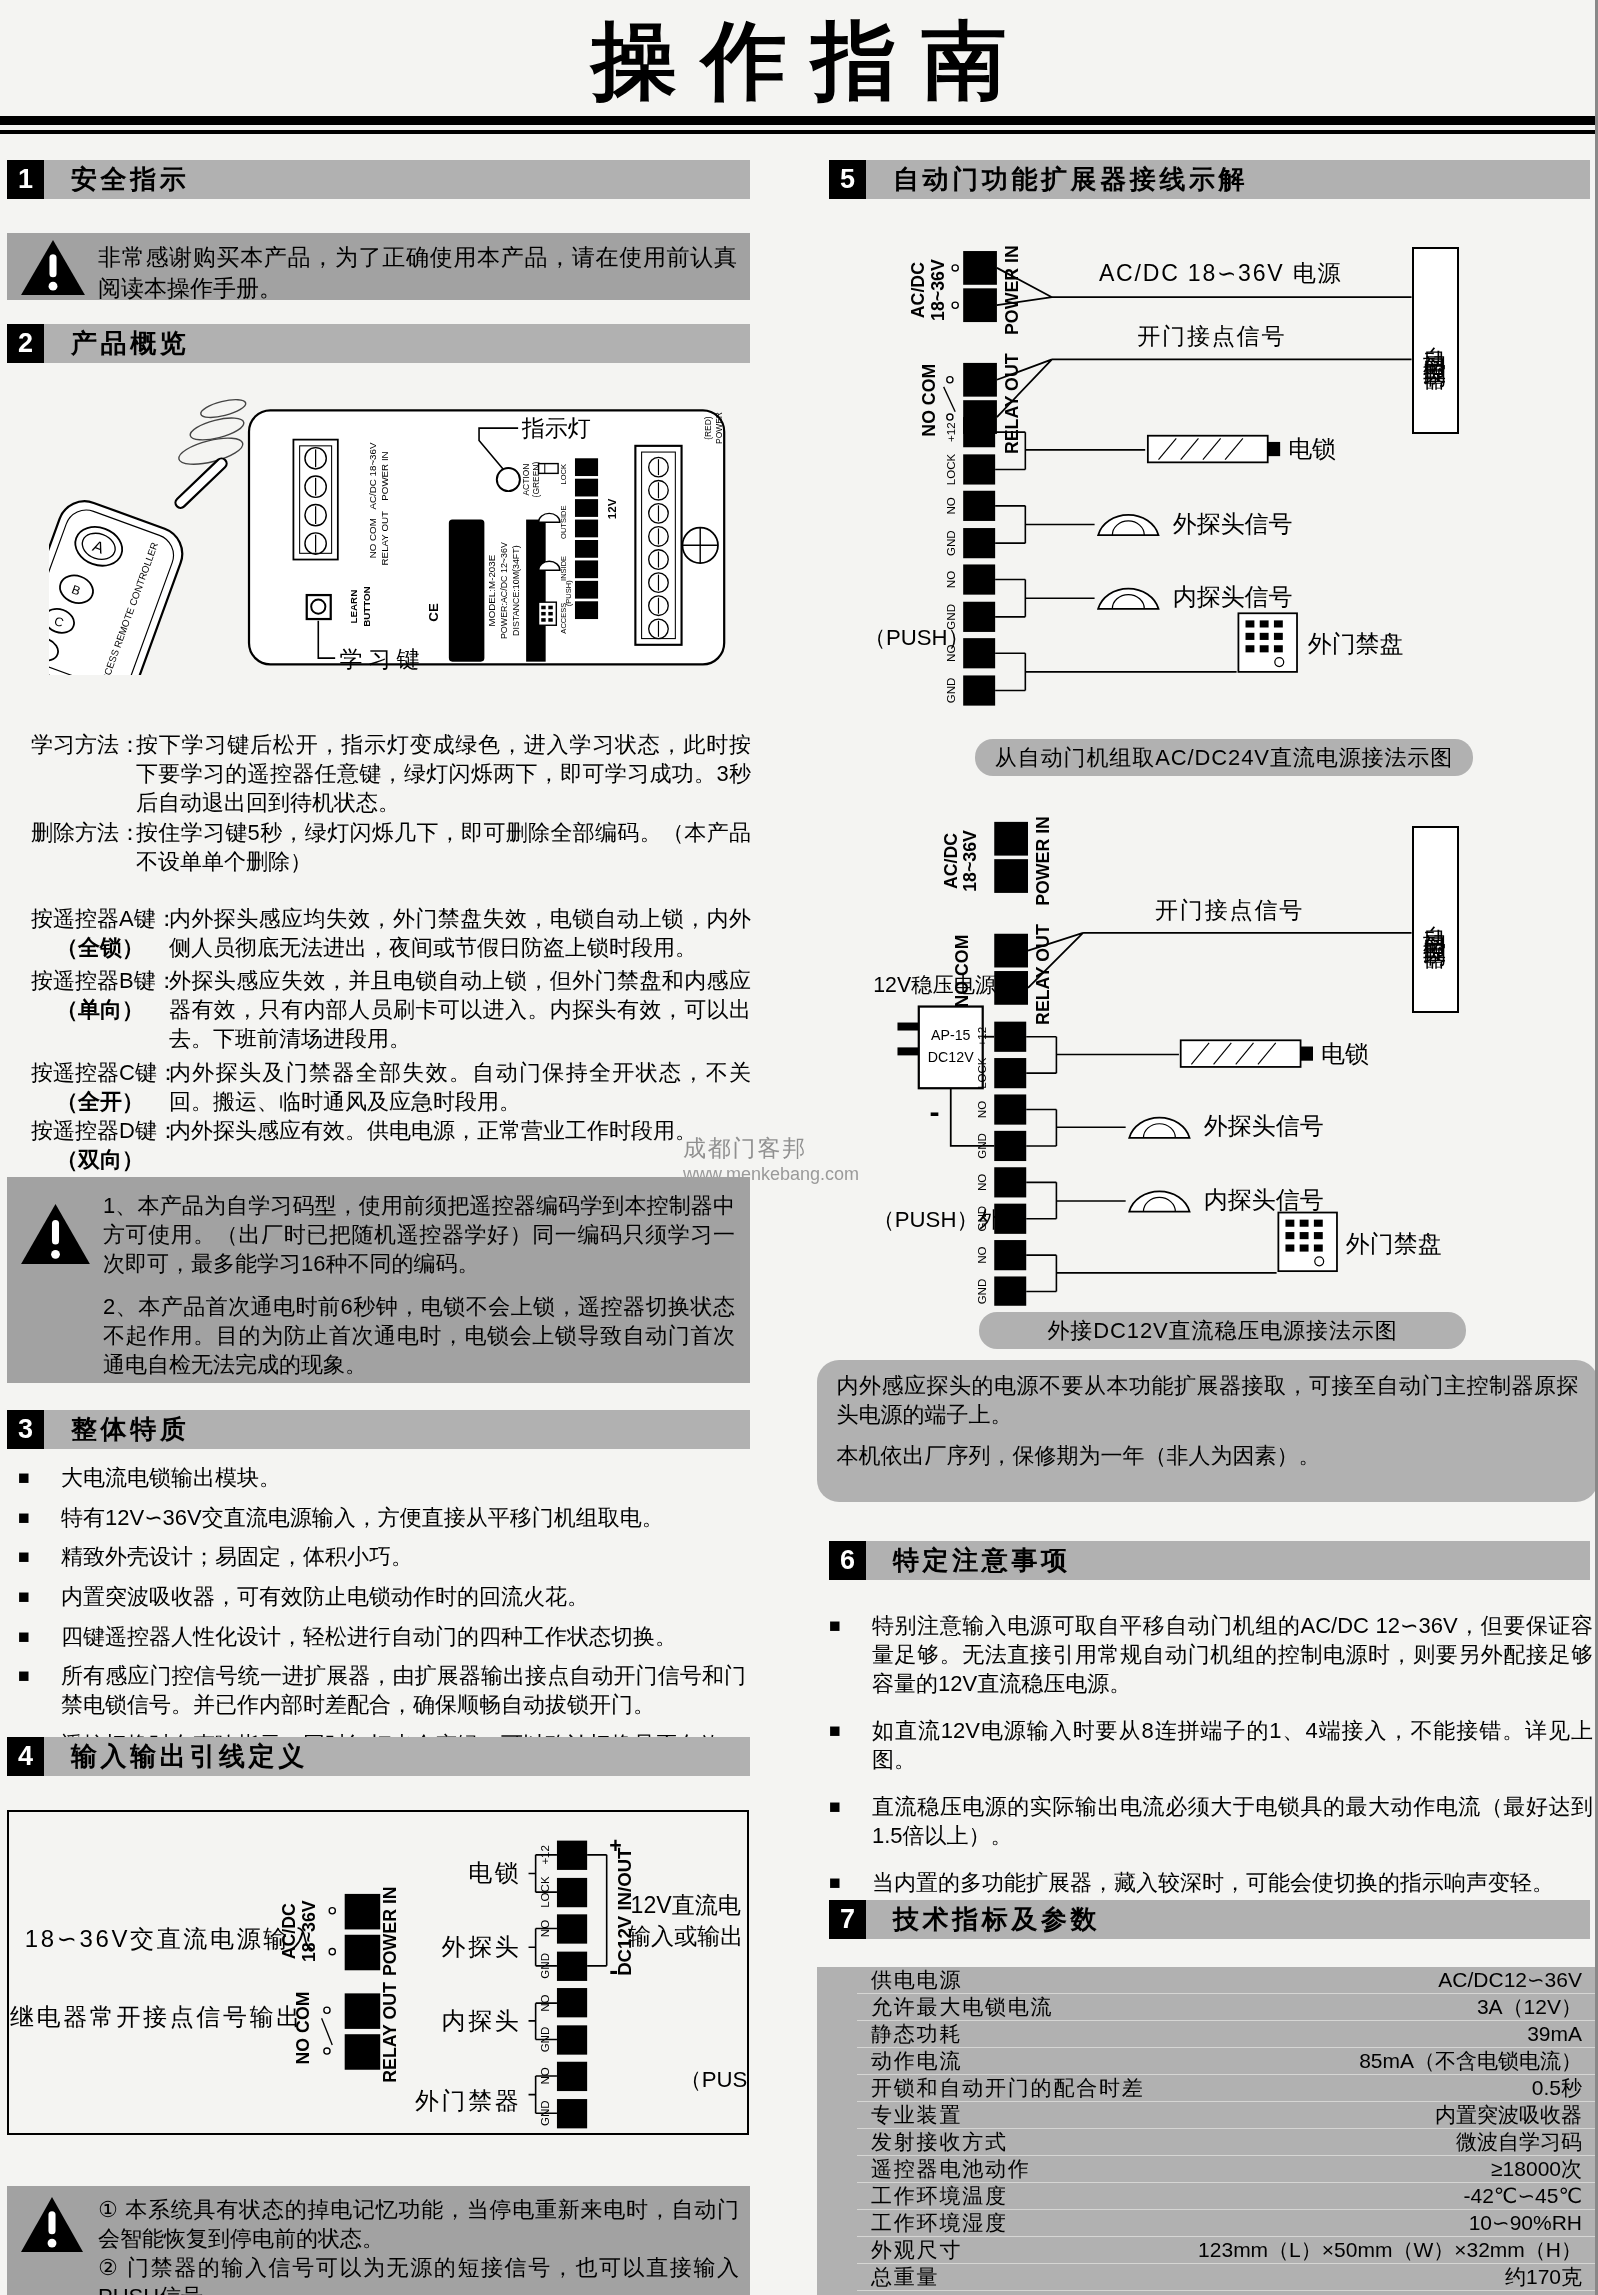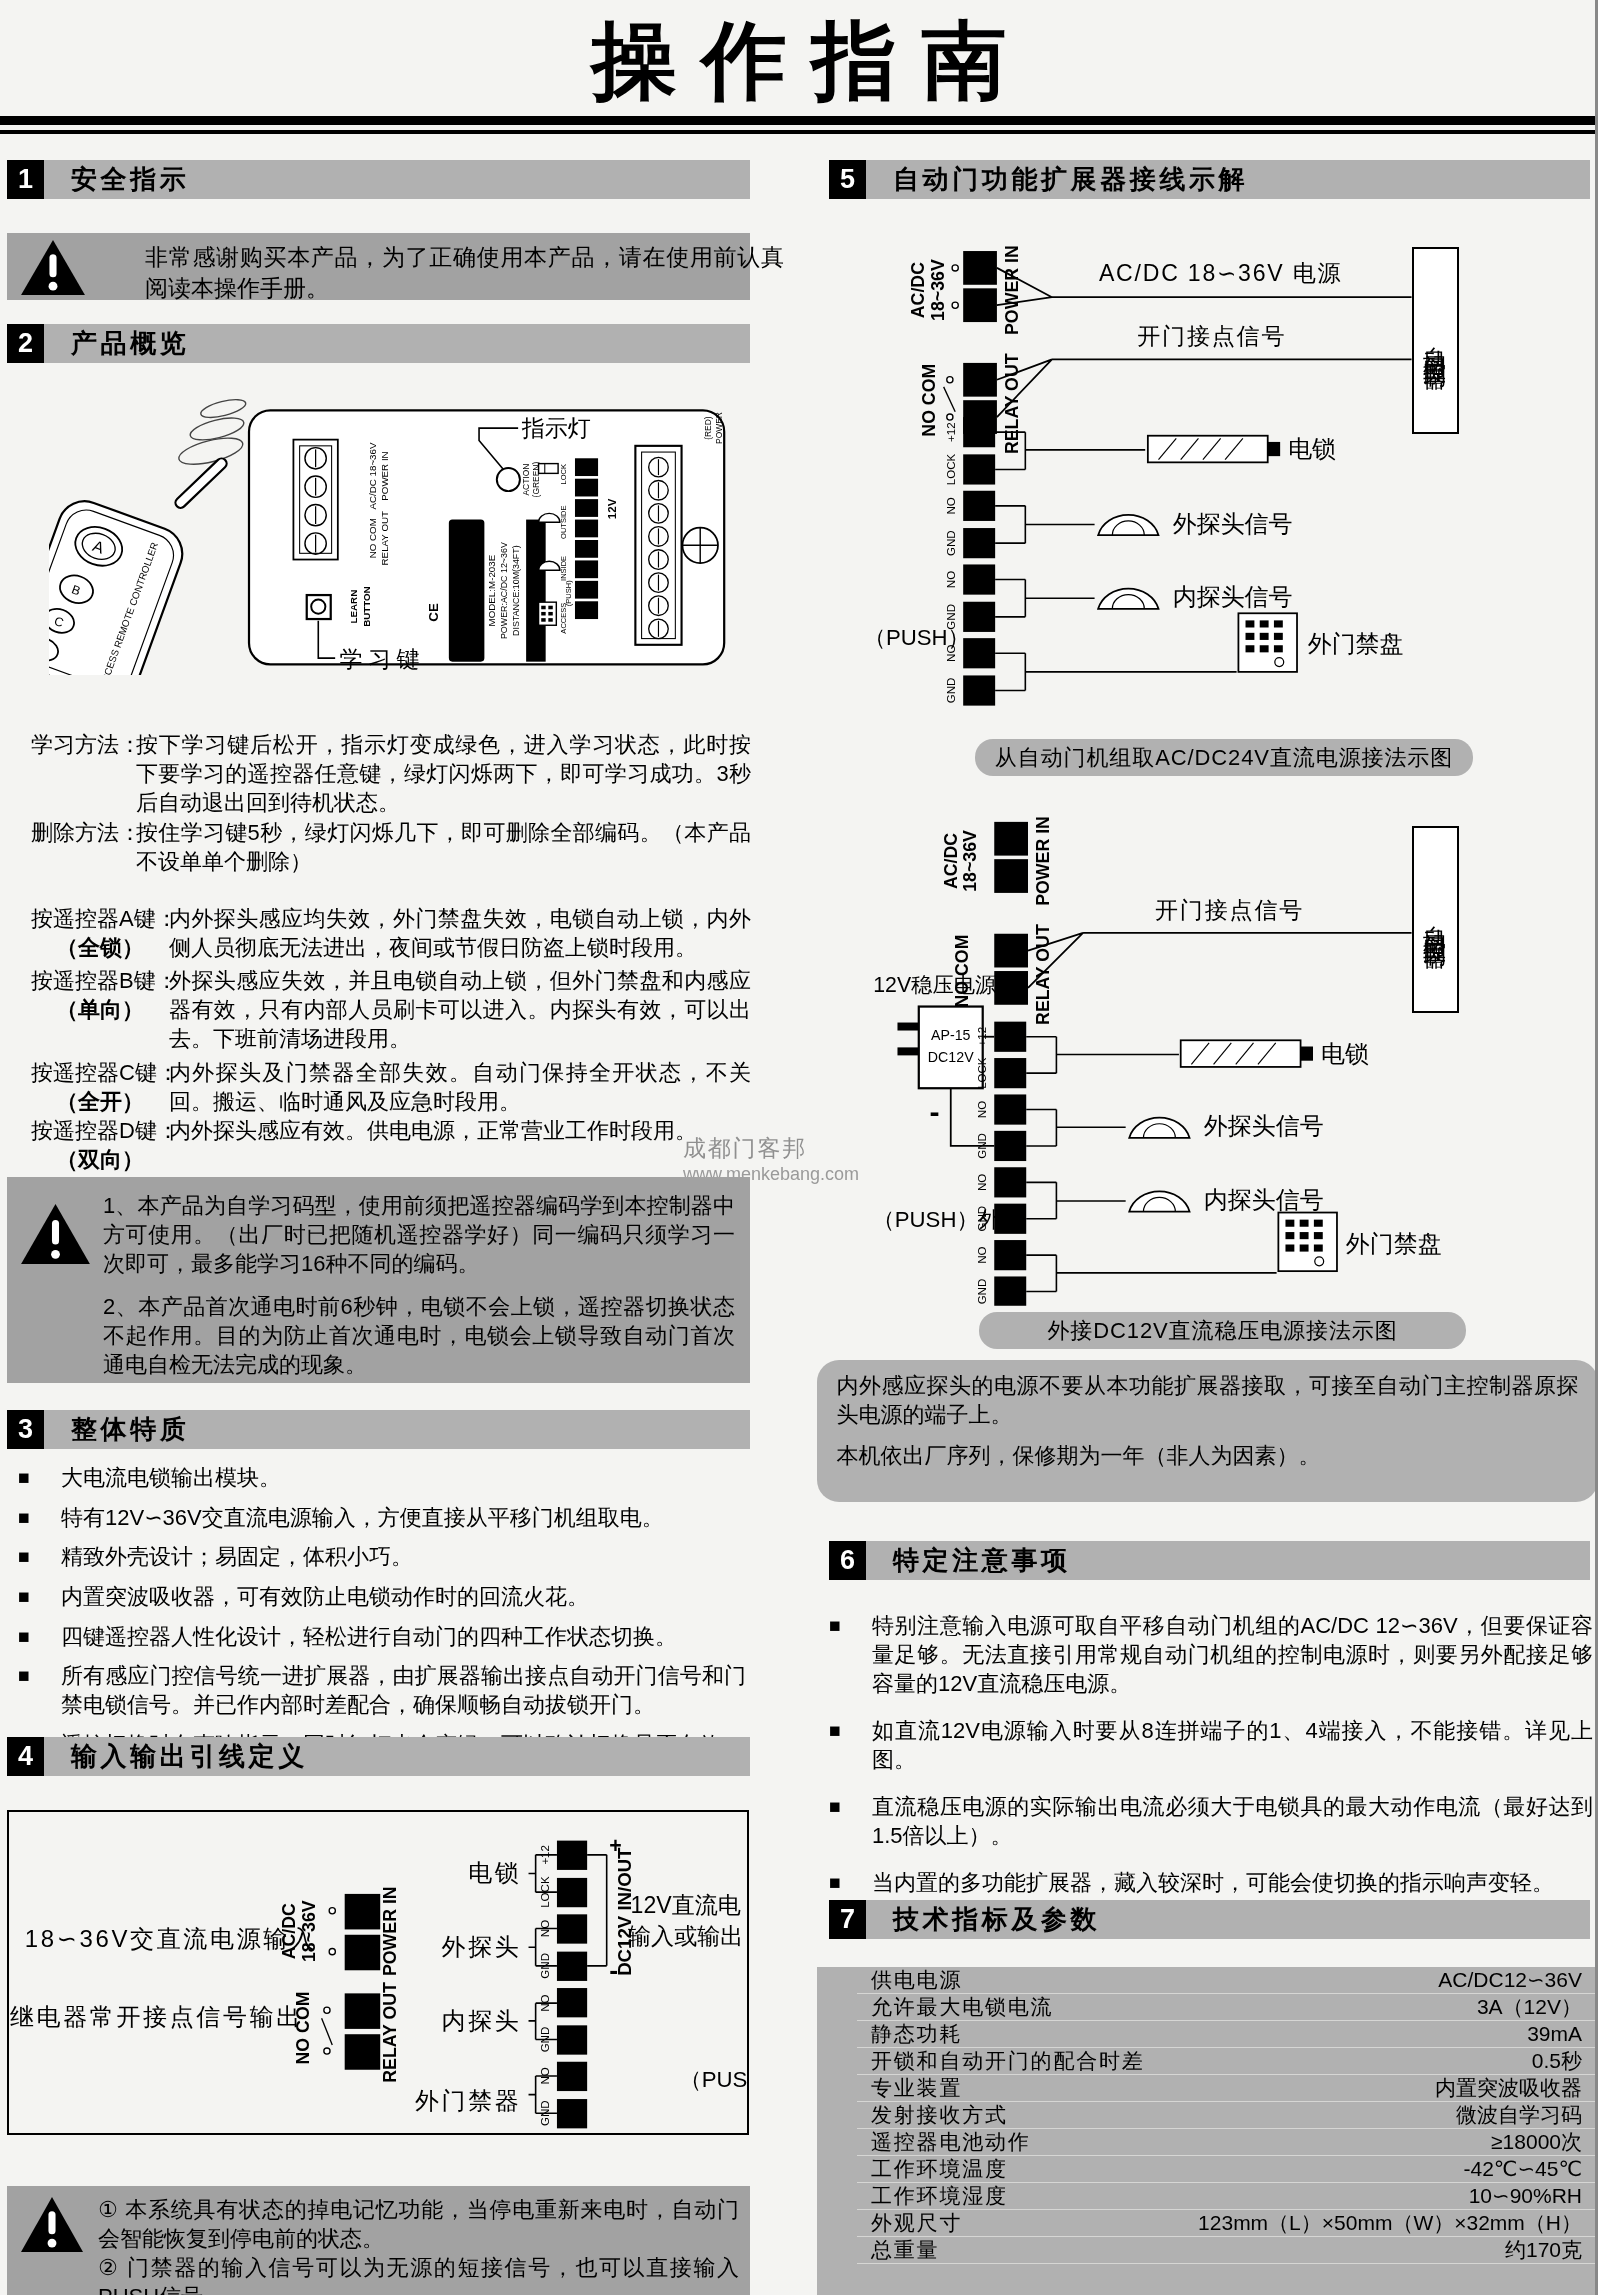--- a/index.html
+++ b/index.html
@@ -52,21 +52,21 @@
     <div class="numsq">1</div>
     <div class="bartitle">安全指示</div>
   </div>
 
   <div class="abs warnbox" style="left:7px;top:233px;width:743px;height:67px;">
     <svg class="tri" width="64" height="55" viewBox="0 0 72 62">
       <polygon points="36,0 72,62 0,62" fill="#000"></polygon>
       <rect x="32" y="16" width="8" height="26" rx="4" fill="#fff"></rect>
       <circle cx="36" cy="52" r="5" fill="#fff"></circle>
     </svg>
-    <div class="warntext" style="width:639px;margin-left:47px;">非常感谢购买本产品，为了正确使用本产品，请在使用前认真阅读本操作手册。</div>
+    <div class="warntext" style="width:639px;">非常感谢购买本产品，为了正确使用本产品，请在使用前认真阅读本操作手册。</div>
   </div>
 
   <div class="abs bar" style="left:7px;top:324px;width:743px;">
     <div class="numsq">2</div>
     <div class="bartitle">产品概览</div>
   </div>
 
   <svg class="abs" style="left:49px;top:389px;" width="702" height="286" viewBox="0 0 790 322">
     <g fill="none" stroke="#444" stroke-width="1.6">
       <ellipse cx="196" cy="22" rx="26" ry="8" transform="rotate(-14 196 22)"></ellipse>
@@ -597,20 +597,24 @@
       </div>
     <div class="spec-row">
         <span class="n">允许最大电锁电流</span>
         <span class="v">3A（12V）</span>
       </div>
     <div class="spec-row">
         <span class="n">静态功耗</span>
         <span class="v">39mA</span>
       </div>
     <div class="spec-row">
+        <span class="n">动作电流</span>
+        <span class="v">85mA（不含电锁电流）</span>
+      </div>
+    <div class="spec-row">
         <span class="n">开锁和自动开门的配合时差</span>
         <span class="v">0.5秒</span>
       </div>
     <div class="spec-row">
         <span class="n">专业装置</span>
         <span class="v">内置突波吸收器</span>
       </div>
     <div class="spec-row">
         <span class="n">发射接收方式</span>
         <span class="v">微波自学习码</span>

